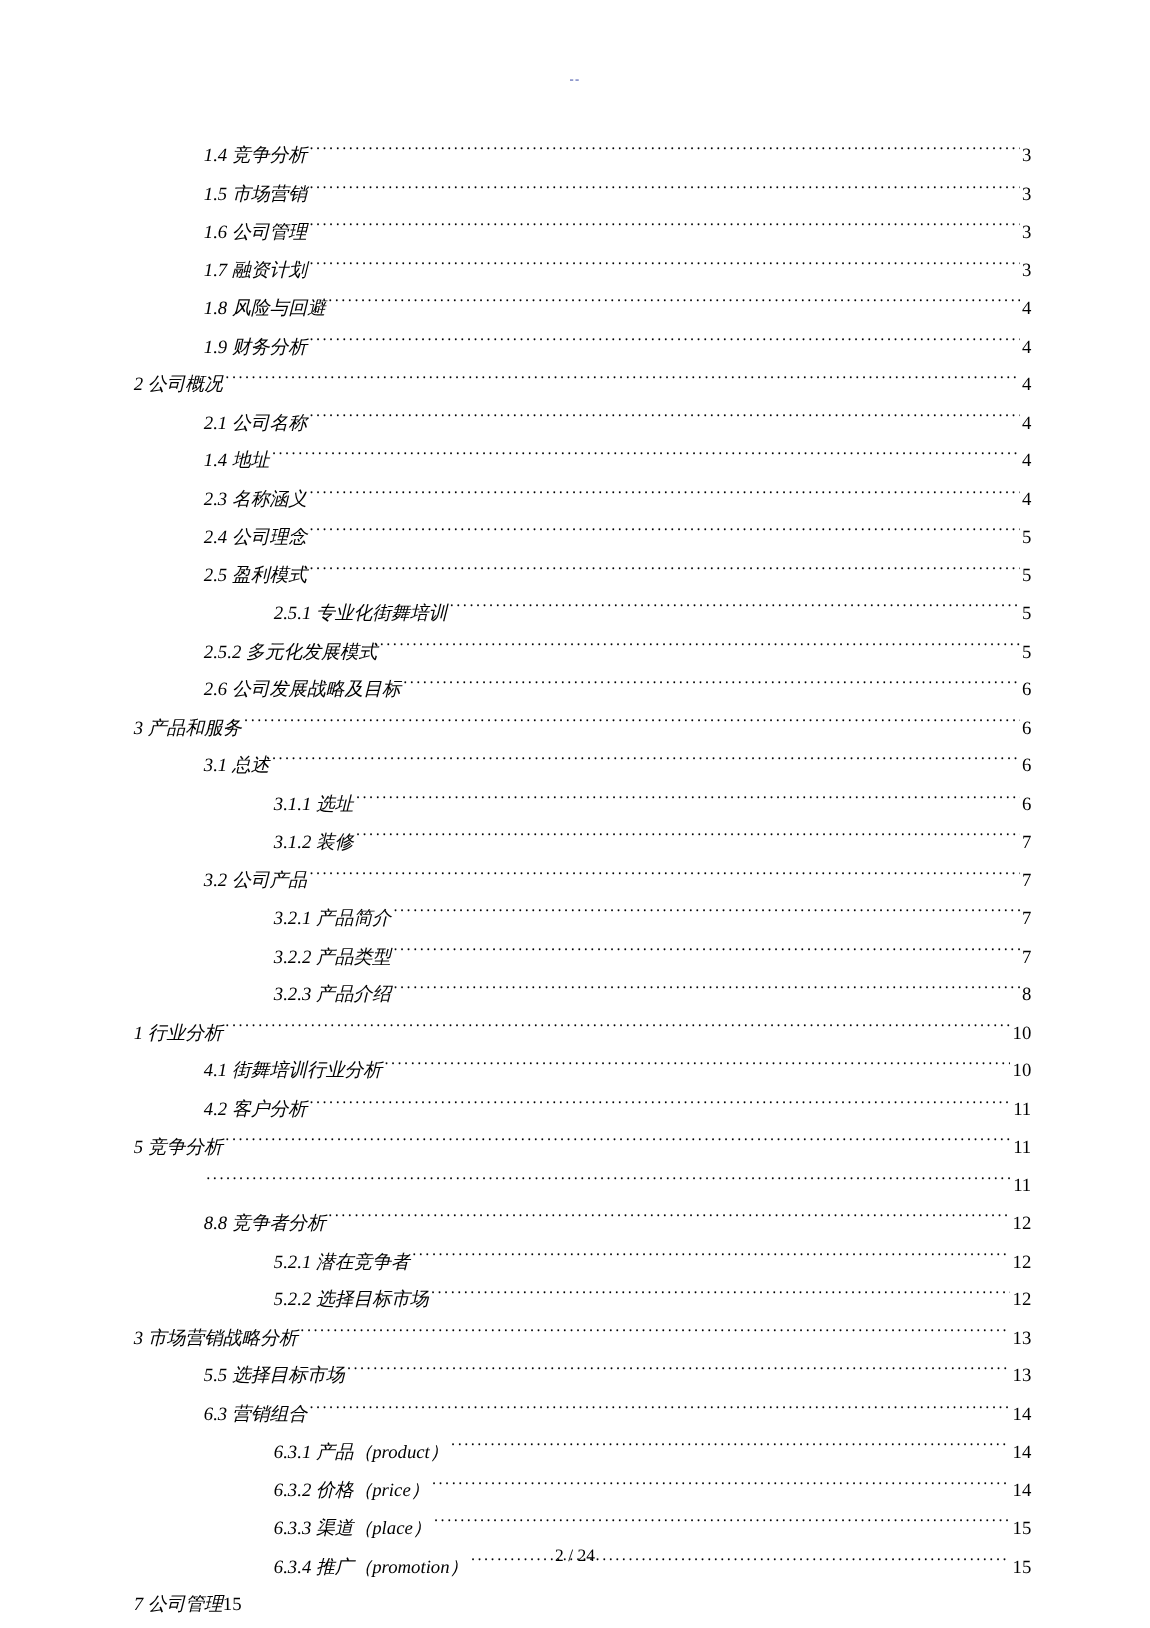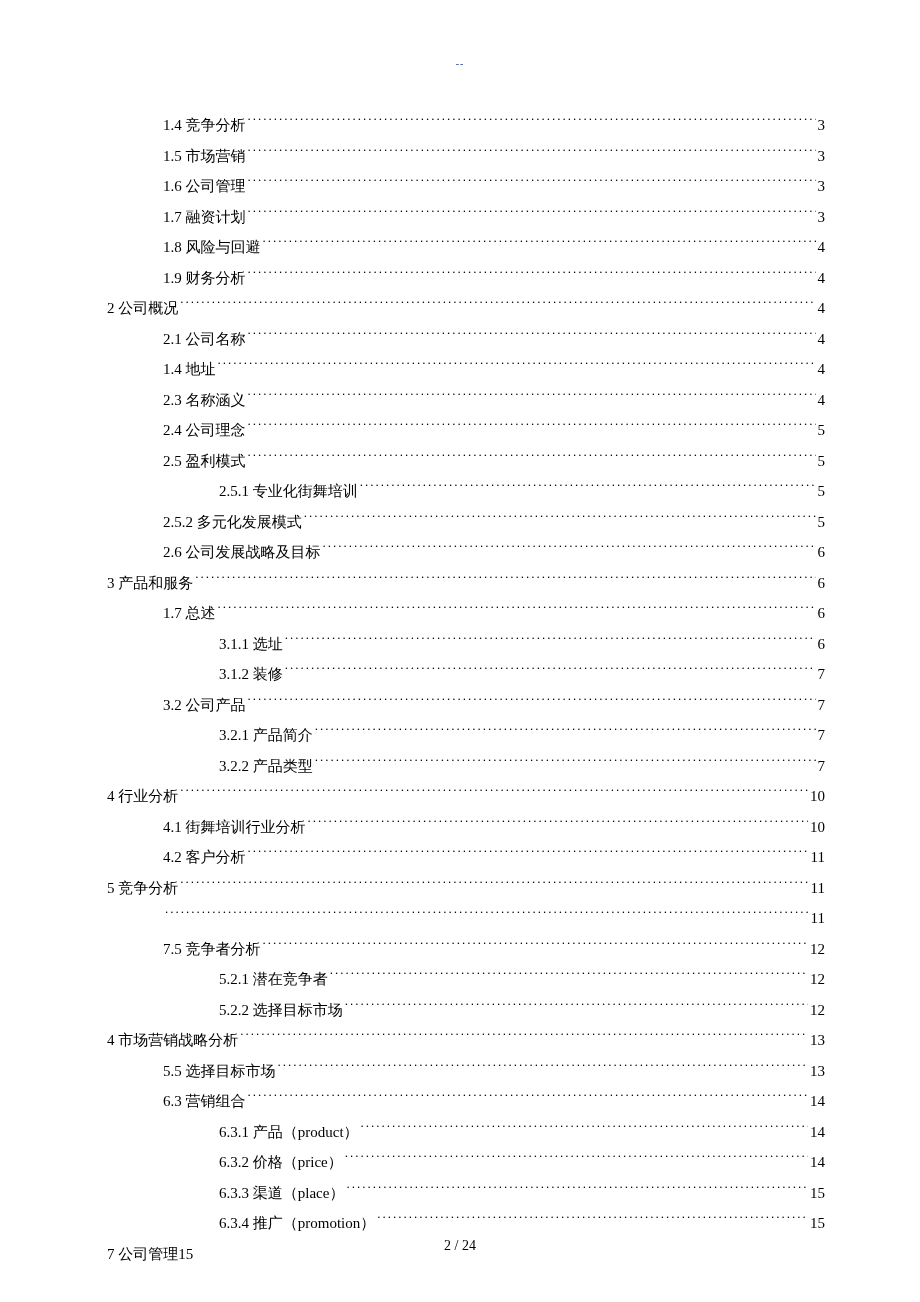--- a/index.html
+++ b/index.html
@@ -30,20 +30,21 @@
     line-height: 2.0;
   }
   .toc-row {
     display: flex;
     align-items: baseline;
     white-space: nowrap;
     margin-bottom: 0.5px;
   }
   .toc-label {
     flex: 0 0 auto;
+    font-style: italic;
   }
   .toc-leader {
     flex: 1 1 auto;
     overflow: hidden;
     position: relative;
     height: 1em;
     margin: 0 2px;
   }
   .toc-leader::after {
     content: "............................................................................................................................................................................................................................................";
@@ -150,21 +151,21 @@
         <span class="toc-label">2.6 公司发展战略及目标</span>
         <span class="toc-leader"></span>
         <span class="toc-page">6</span>
       </div>
       <div class="toc-row lvl-1">
         <span class="toc-label">3  产品和服务</span>
         <span class="toc-leader"></span>
         <span class="toc-page">6</span>
       </div>
       <div class="toc-row lvl-2">
-        <span class="toc-label">1.7  总述</span>
+        <span class="toc-label">3.1  总述</span>
         <span class="toc-leader"></span>
         <span class="toc-page">6</span>
       </div>
       <div class="toc-row lvl-3">
         <span class="toc-label">3.1.1  选址</span>
         <span class="toc-leader"></span>
         <span class="toc-page">6</span>
       </div>
       <div class="toc-row lvl-3">
         <span class="toc-label">3.1.2  装修</span>
@@ -179,22 +180,27 @@
       <div class="toc-row lvl-3">
         <span class="toc-label">3.2.1 产品简介</span>
         <span class="toc-leader"></span>
         <span class="toc-page">7</span>
       </div>
       <div class="toc-row lvl-3">
         <span class="toc-label">3.2.2    产品类型</span>
         <span class="toc-leader"></span>
         <span class="toc-page">7</span>
       </div>
-      <div class="toc-row lvl-1">
-        <span class="toc-label">4  行业分析</span>
+      <div class="toc-row lvl-3">
+        <span class="toc-label">3.2.3  产品介绍</span>
+        <span class="toc-leader"></span>
+        <span class="toc-page">8</span>
+      </div>
+      <div class="toc-row lvl-1">
+        <span class="toc-label">1  行业分析</span>
         <span class="toc-leader"></span>
         <span class="toc-page">10</span>
       </div>
       <div class="toc-row lvl-2">
         <span class="toc-label">4.1 街舞培训行业分析</span>
         <span class="toc-leader"></span>
         <span class="toc-page">10</span>
       </div>
       <div class="toc-row lvl-2">
         <span class="toc-label">4.2 客户分析</span>
@@ -204,36 +210,36 @@
       <div class="toc-row lvl-1">
         <span class="toc-label">5 竞争分析</span>
         <span class="toc-leader"></span>
         <span class="toc-page">11</span>
       </div>
       <div class="toc-row lvl-2">
         <span class="toc-leader"></span>
         <span class="toc-page">11</span>
       </div>
       <div class="toc-row lvl-2">
-        <span class="toc-label">7.5  竞争者分析</span>
+        <span class="toc-label">8.8  竞争者分析</span>
         <span class="toc-leader"></span>
         <span class="toc-page">12</span>
       </div>
       <div class="toc-row lvl-3">
         <span class="toc-label">5.2.1 潜在竞争者</span>
         <span class="toc-leader"></span>
         <span class="toc-page">12</span>
       </div>
       <div class="toc-row lvl-3">
         <span class="toc-label">5.2.2 选择目标市场</span>
         <span class="toc-leader"></span>
         <span class="toc-page">12</span>
       </div>
       <div class="toc-row lvl-1">
-        <span class="toc-label">4  市场营销战略分析</span>
+        <span class="toc-label">3  市场营销战略分析</span>
         <span class="toc-leader"></span>
         <span class="toc-page">13</span>
       </div>
       <div class="toc-row lvl-2">
         <span class="toc-label">5.5  选择目标市场</span>
         <span class="toc-leader"></span>
         <span class="toc-page">13</span>
       </div>
       <div class="toc-row lvl-2">
         <span class="toc-label">6.3  营销组合</span>

